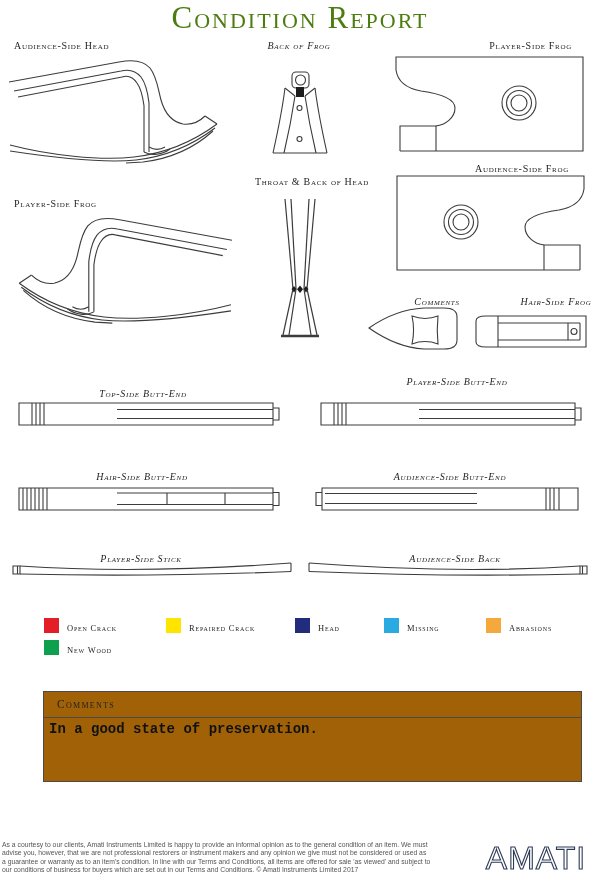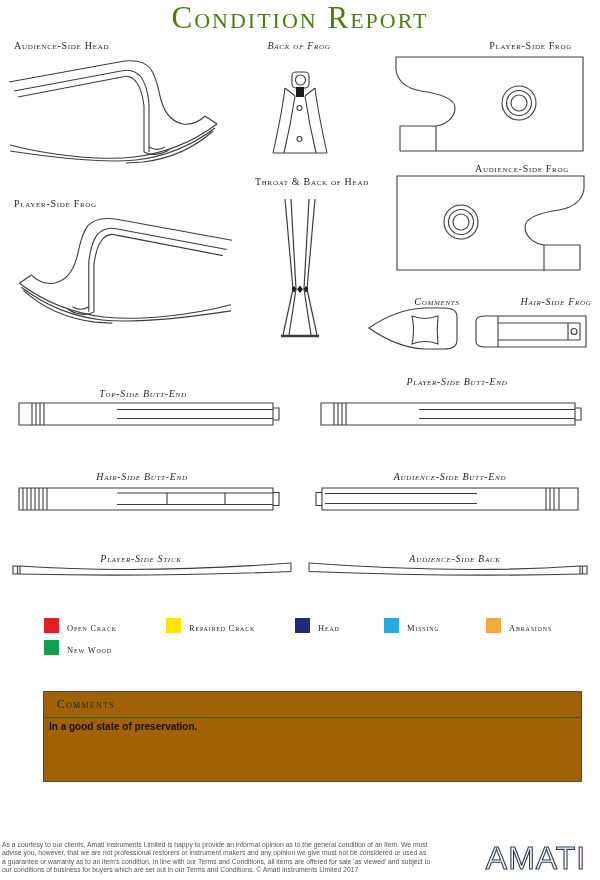--- a/index.html
+++ b/index.html
@@ -8,21 +8,21 @@
   .dlabel{position:absolute;font-size:10px;letter-spacing:.7px;font-variant:small-caps;color:#1f1f1f;white-space:nowrap;}
   .dlabel.c{transform:translateX(-50%);font-style:italic;}
   svg.diag{position:absolute;overflow:visible;}
   
   .legend-item{position:absolute;display:flex;align-items:flex-end;height:16px;}
   .legend-swatch{width:15px;height:15px;flex:0 0 15px;}
   .legend-label{margin-left:8px;font-size:8.5px;letter-spacing:.8px;font-variant:small-caps;color:#1f1f1f;white-space:nowrap;}
   
   .comments-box{position:absolute;left:43px;top:691px;width:539px;height:91px;border:1px solid #4a4a4a;box-sizing:border-box;background:#a16207;}
   .comments-header{height:26px;border-bottom:1px solid #4a4a4a;box-sizing:border-box;font-size:11.5px;font-variant:small-caps;letter-spacing:1.3px;color:#222;padding:6px 0 0 13px;}
-  .comments-text{padding:3px 5px;font-family:Liberation Sans, sans-serif;font-weight:700;font-size:10px;color:#111;}
+  .comments-text{padding:3px 5px;font-family:Liberation Mono, monospace;font-weight:700;font-size:14px;color:#111;}
   
   .footer-text{position:absolute;left:2px;top:841px;width:470px;font-family:"Liberation Sans",sans-serif;font-size:6.8px;line-height:8.3px;color:#555;}
   .logo-wrap{position:absolute;right:8px;top:838px;}
 </style>
 </head>
 <body>
 
 <div class="page">
 
   <div class="title">Condition Report</div>

